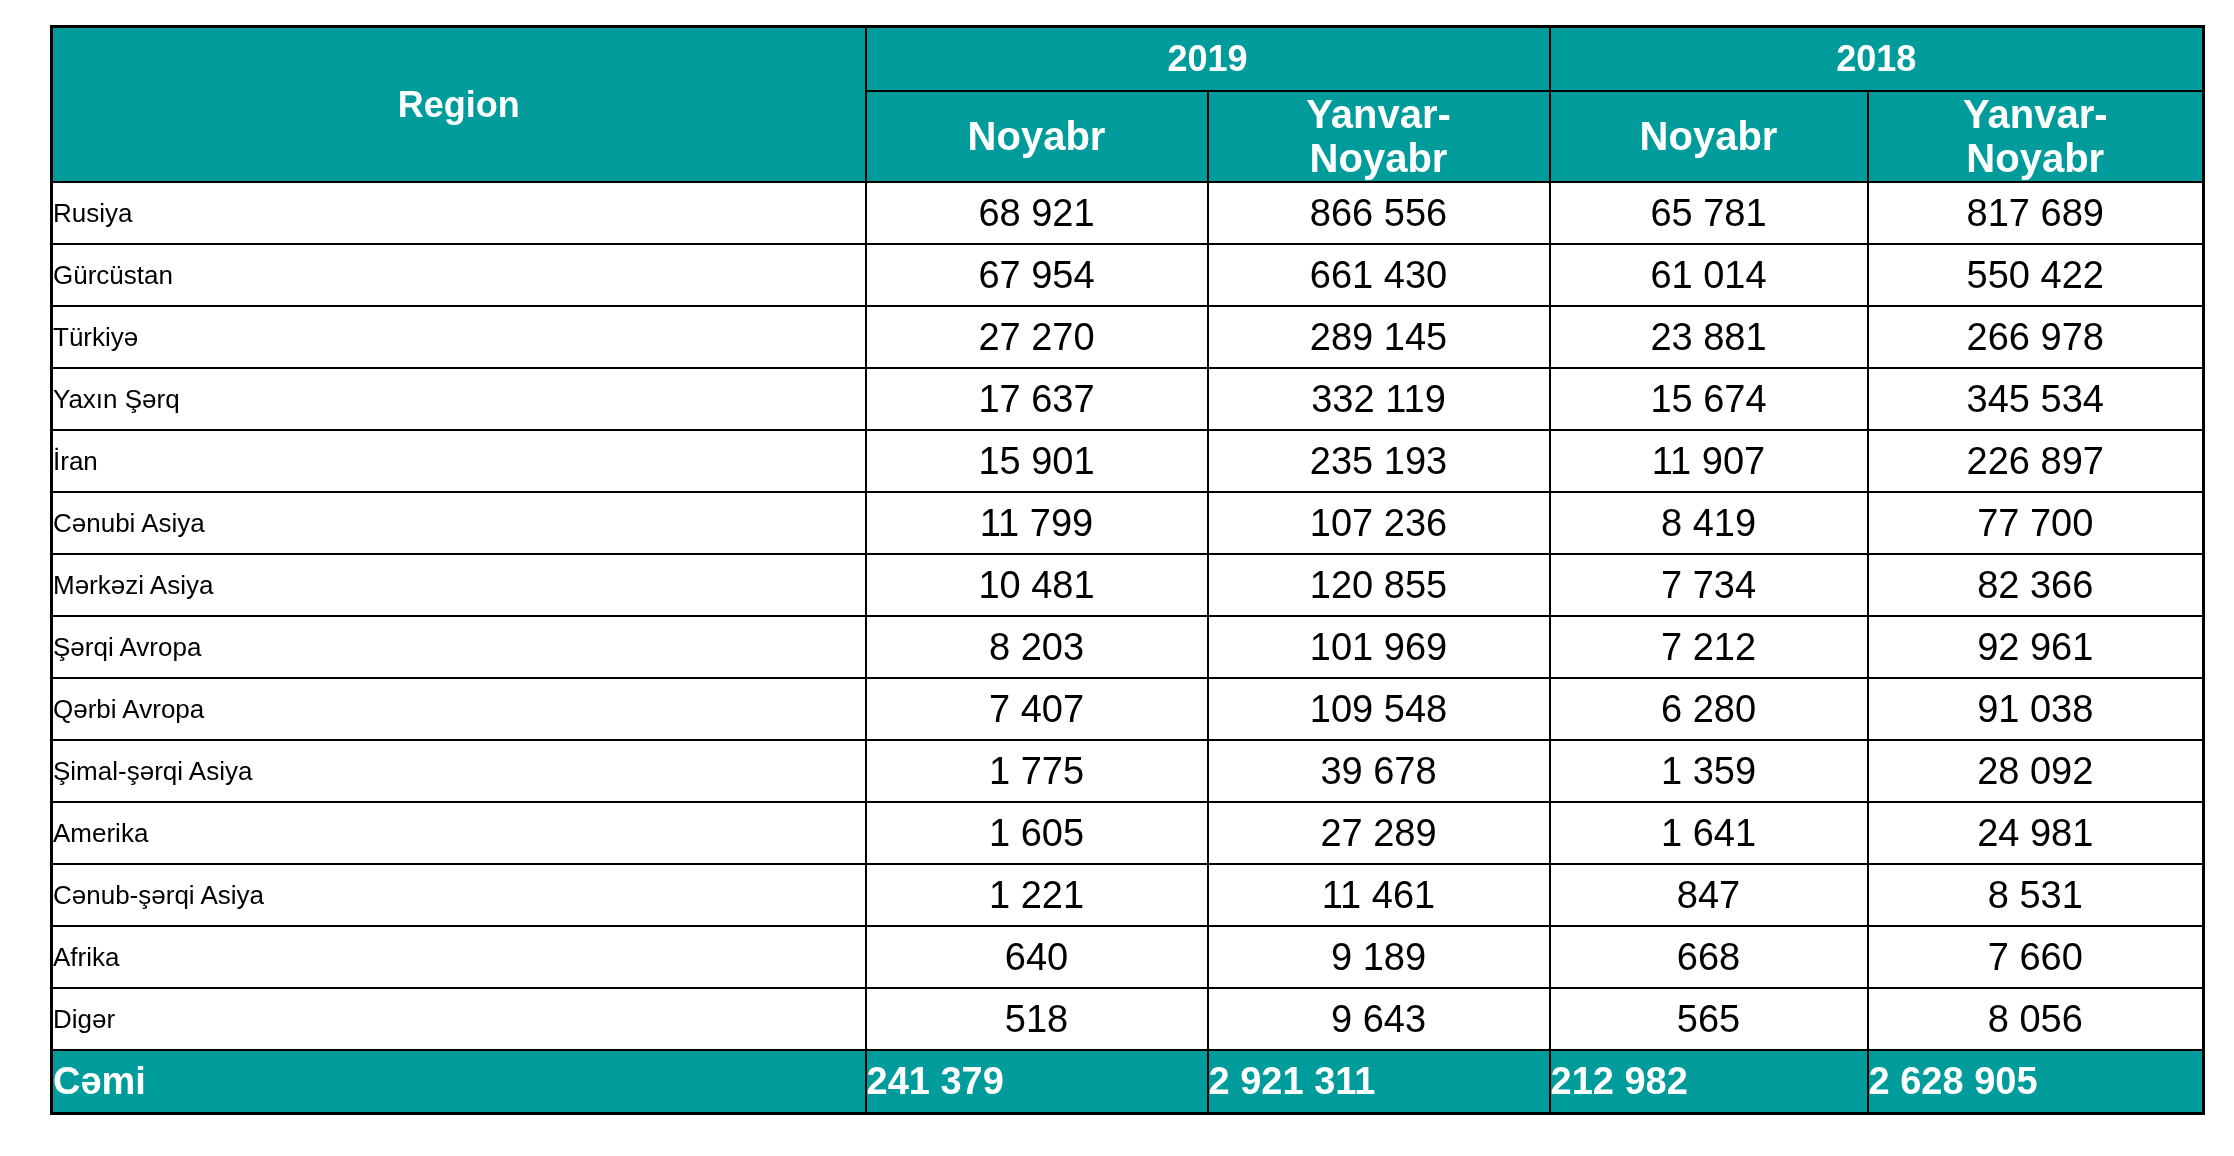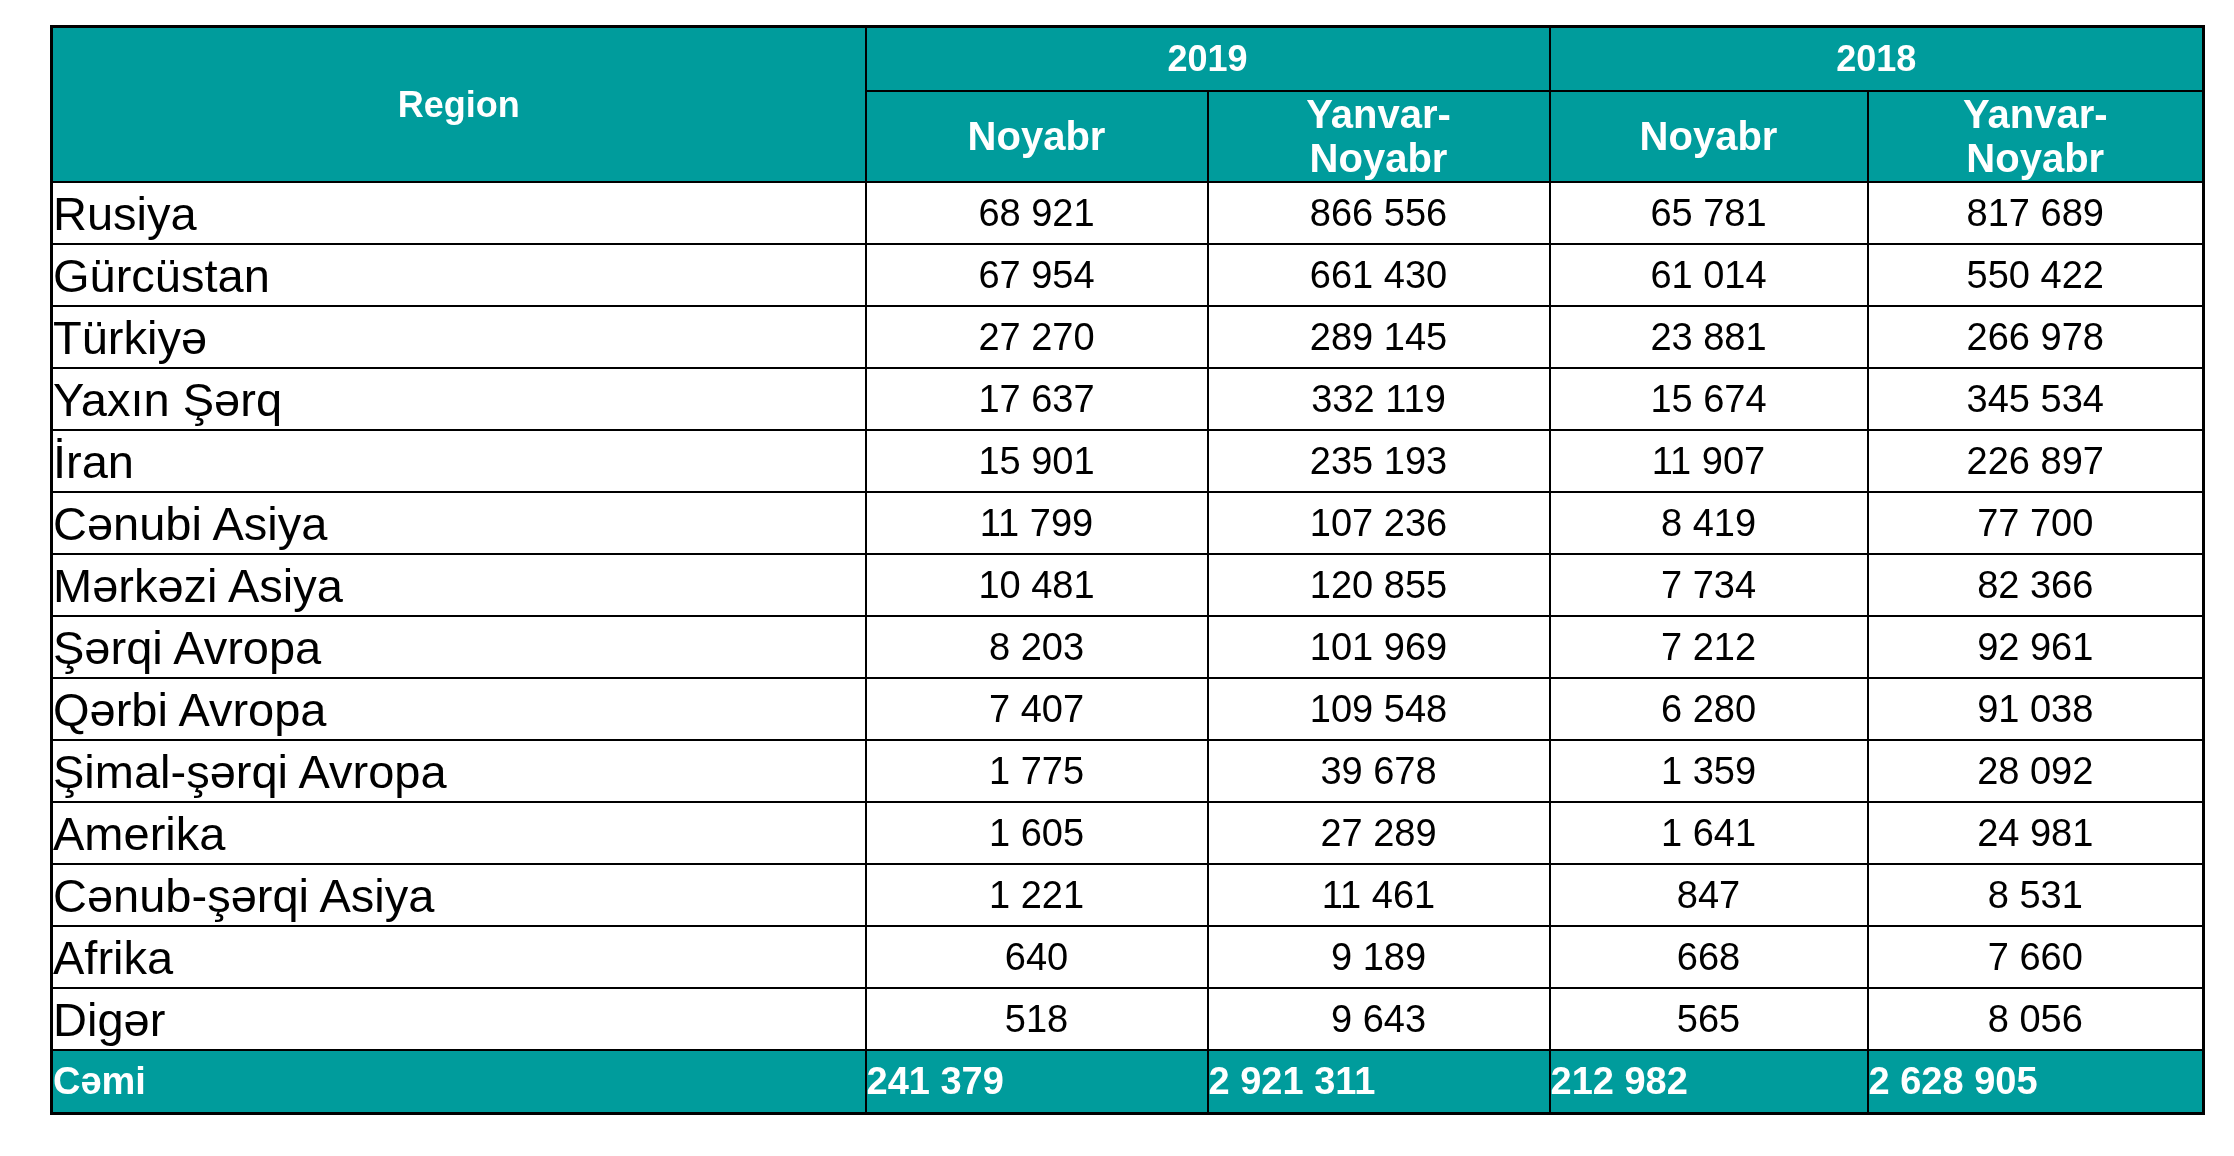--- a/index.html
+++ b/index.html
@@ -34,21 +34,21 @@
     text-align: center;
     vertical-align: middle;
   }
   tr.year-row { height: 64px; }
   tr.year-row th { font-size: 36px; }
   tr.sub-row { height: 89px; }
   tr.sub-row th { font-size: 40px; line-height: 1.12; white-space: pre-line; }
   
   tbody tr.data-row { height: 62px; }
   td.region-cell {
-    font-size: 47px;
+    font-size: 26px;
     color: #000000;
     text-align: left;
     padding-left: 24px;
     vertical-align: middle;
   }
   td.num-cell {
     font-size: 38px;
     color: #000000;
     text-align: center;
     vertical-align: middle;
@@ -148,21 +148,21 @@
           <td class="num-cell">92 961</td>
         </tr>
         <tr class="data-row">
           <td class="region-cell">Qərbi Avropa</td>
           <td class="num-cell">7 407</td>
           <td class="num-cell">109 548</td>
           <td class="num-cell">6 280</td>
           <td class="num-cell">91 038</td>
         </tr>
         <tr class="data-row">
-          <td class="region-cell">Şimal-şərqi Avropa</td>
+          <td class="region-cell">Şimal-şərqi Asiya</td>
           <td class="num-cell">1 775</td>
           <td class="num-cell">39 678</td>
           <td class="num-cell">1 359</td>
           <td class="num-cell">28 092</td>
         </tr>
         <tr class="data-row">
           <td class="region-cell">Amerika</td>
           <td class="num-cell">1 605</td>
           <td class="num-cell">27 289</td>
           <td class="num-cell">1 641</td>

